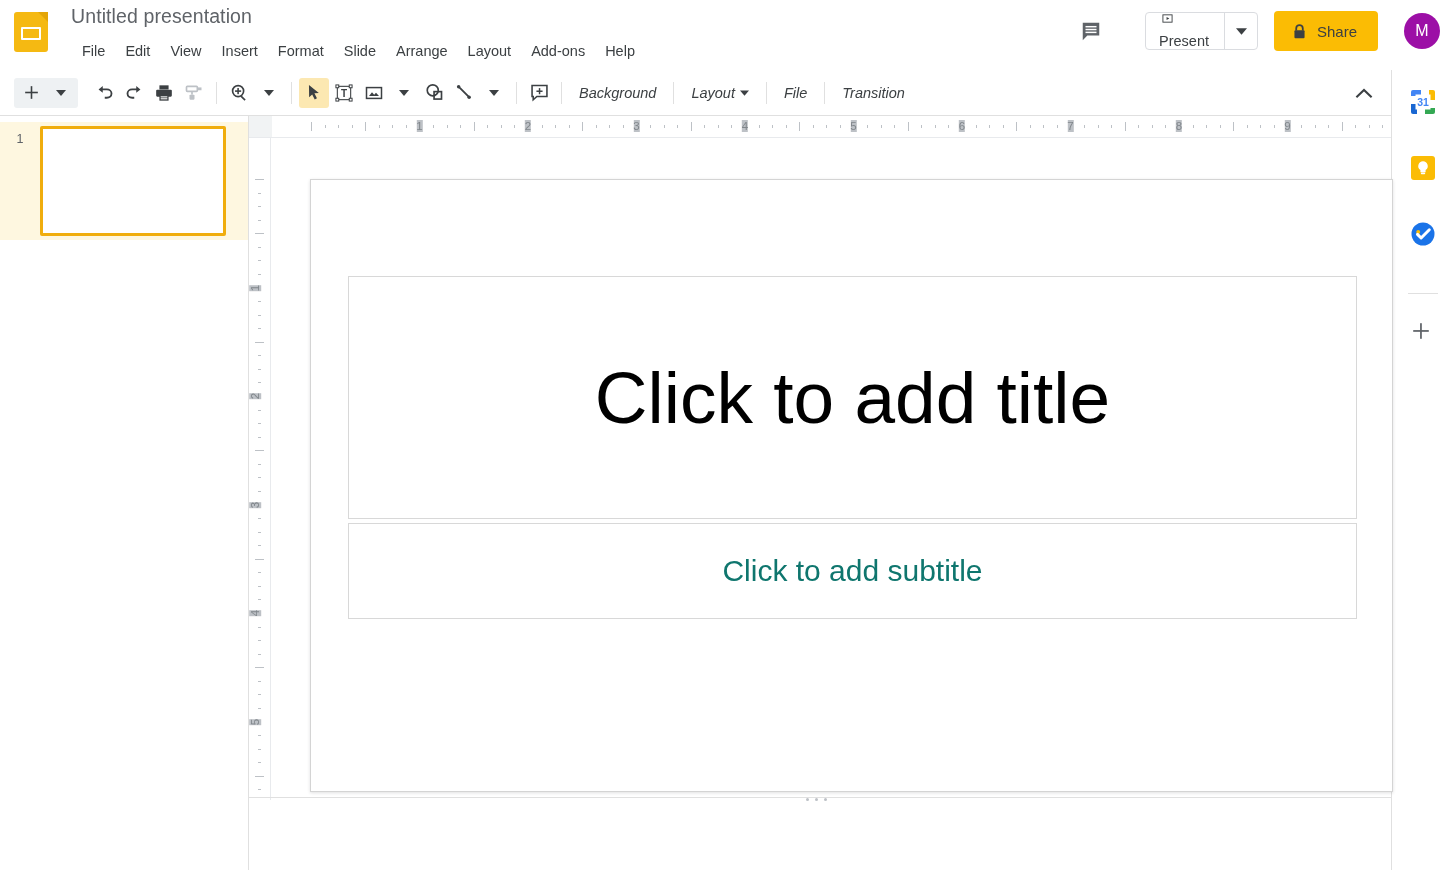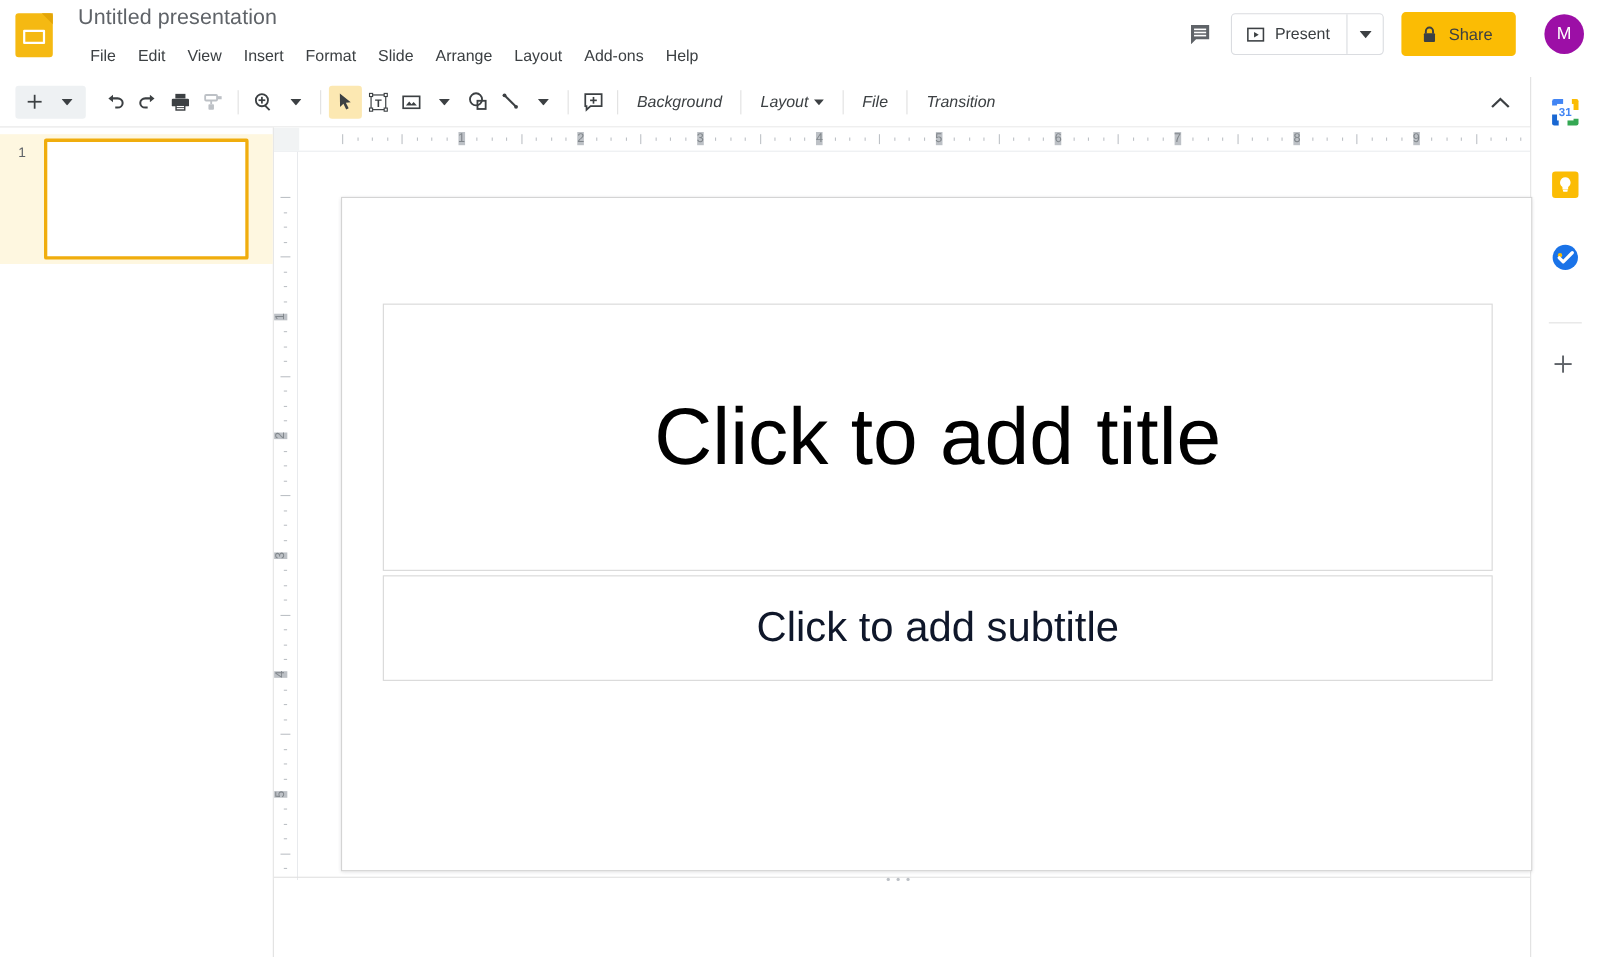--- a/index.html
+++ b/index.html
@@ -54,22 +54,23 @@
     border-radius: 50%;
   }
   .present-group {
     position: absolute; right: 196px; top: 12px;
     height: 38px;
     display: flex; align-items: stretch;
     border: 1px solid #dadce0; border-radius: 4px;
     background: #fff;
   }
   .present-main {
-    display: flex; align-items: center; gap: 9px;
+    display: flex; gap: 9px;
     padding: 0 15px 0 13px;
+    flex-direction: column;
   }
   .present-main .label { font-size: 14.5px; color: #3c4043; }
   .present-caret {
     width: 33px; display: flex; align-items: center; justify-content: center;
     border-left: 1px solid #dadce0;
   }
   .share-btn {
     position: absolute; right: 76px; top: 11px;
     height: 40px; padding: 0 21px 0 18px;
     background: #fbbc04; border-radius: 4px;
@@ -191,21 +192,21 @@
     position: absolute; border: 1px solid #d8d8d8;
     display: flex; align-items: center; justify-content: center;
     overflow: hidden;
   }
   .ph-title { left: 37px; top: 96px; width: 1009px; height: 243px; }
   .ph-title .txt {
     font-size: 73px; color: #000; white-space: nowrap;
     font-family: "Liberation Sans Narrow", "Liberation Sans", sans-serif;
   }
   .ph-sub { left: 37px; top: 343px; width: 1009px; height: 96px; }
-  .ph-sub .txt { font-size: 38px; color: #0f172a; white-space: nowrap; }
+  .ph-sub .txt { font-size: 30px; color: #0f766e; white-space: nowrap; }
 
   
   .notes-divider {
     position: absolute; left: 249px; top: 797px; width: 1142px; height: 1px;
     background: #e0e0e0;
   }
   .notes-handle {
     position: absolute; left: 806px; top: 798px;
     display: flex; gap: 6px;
   }

